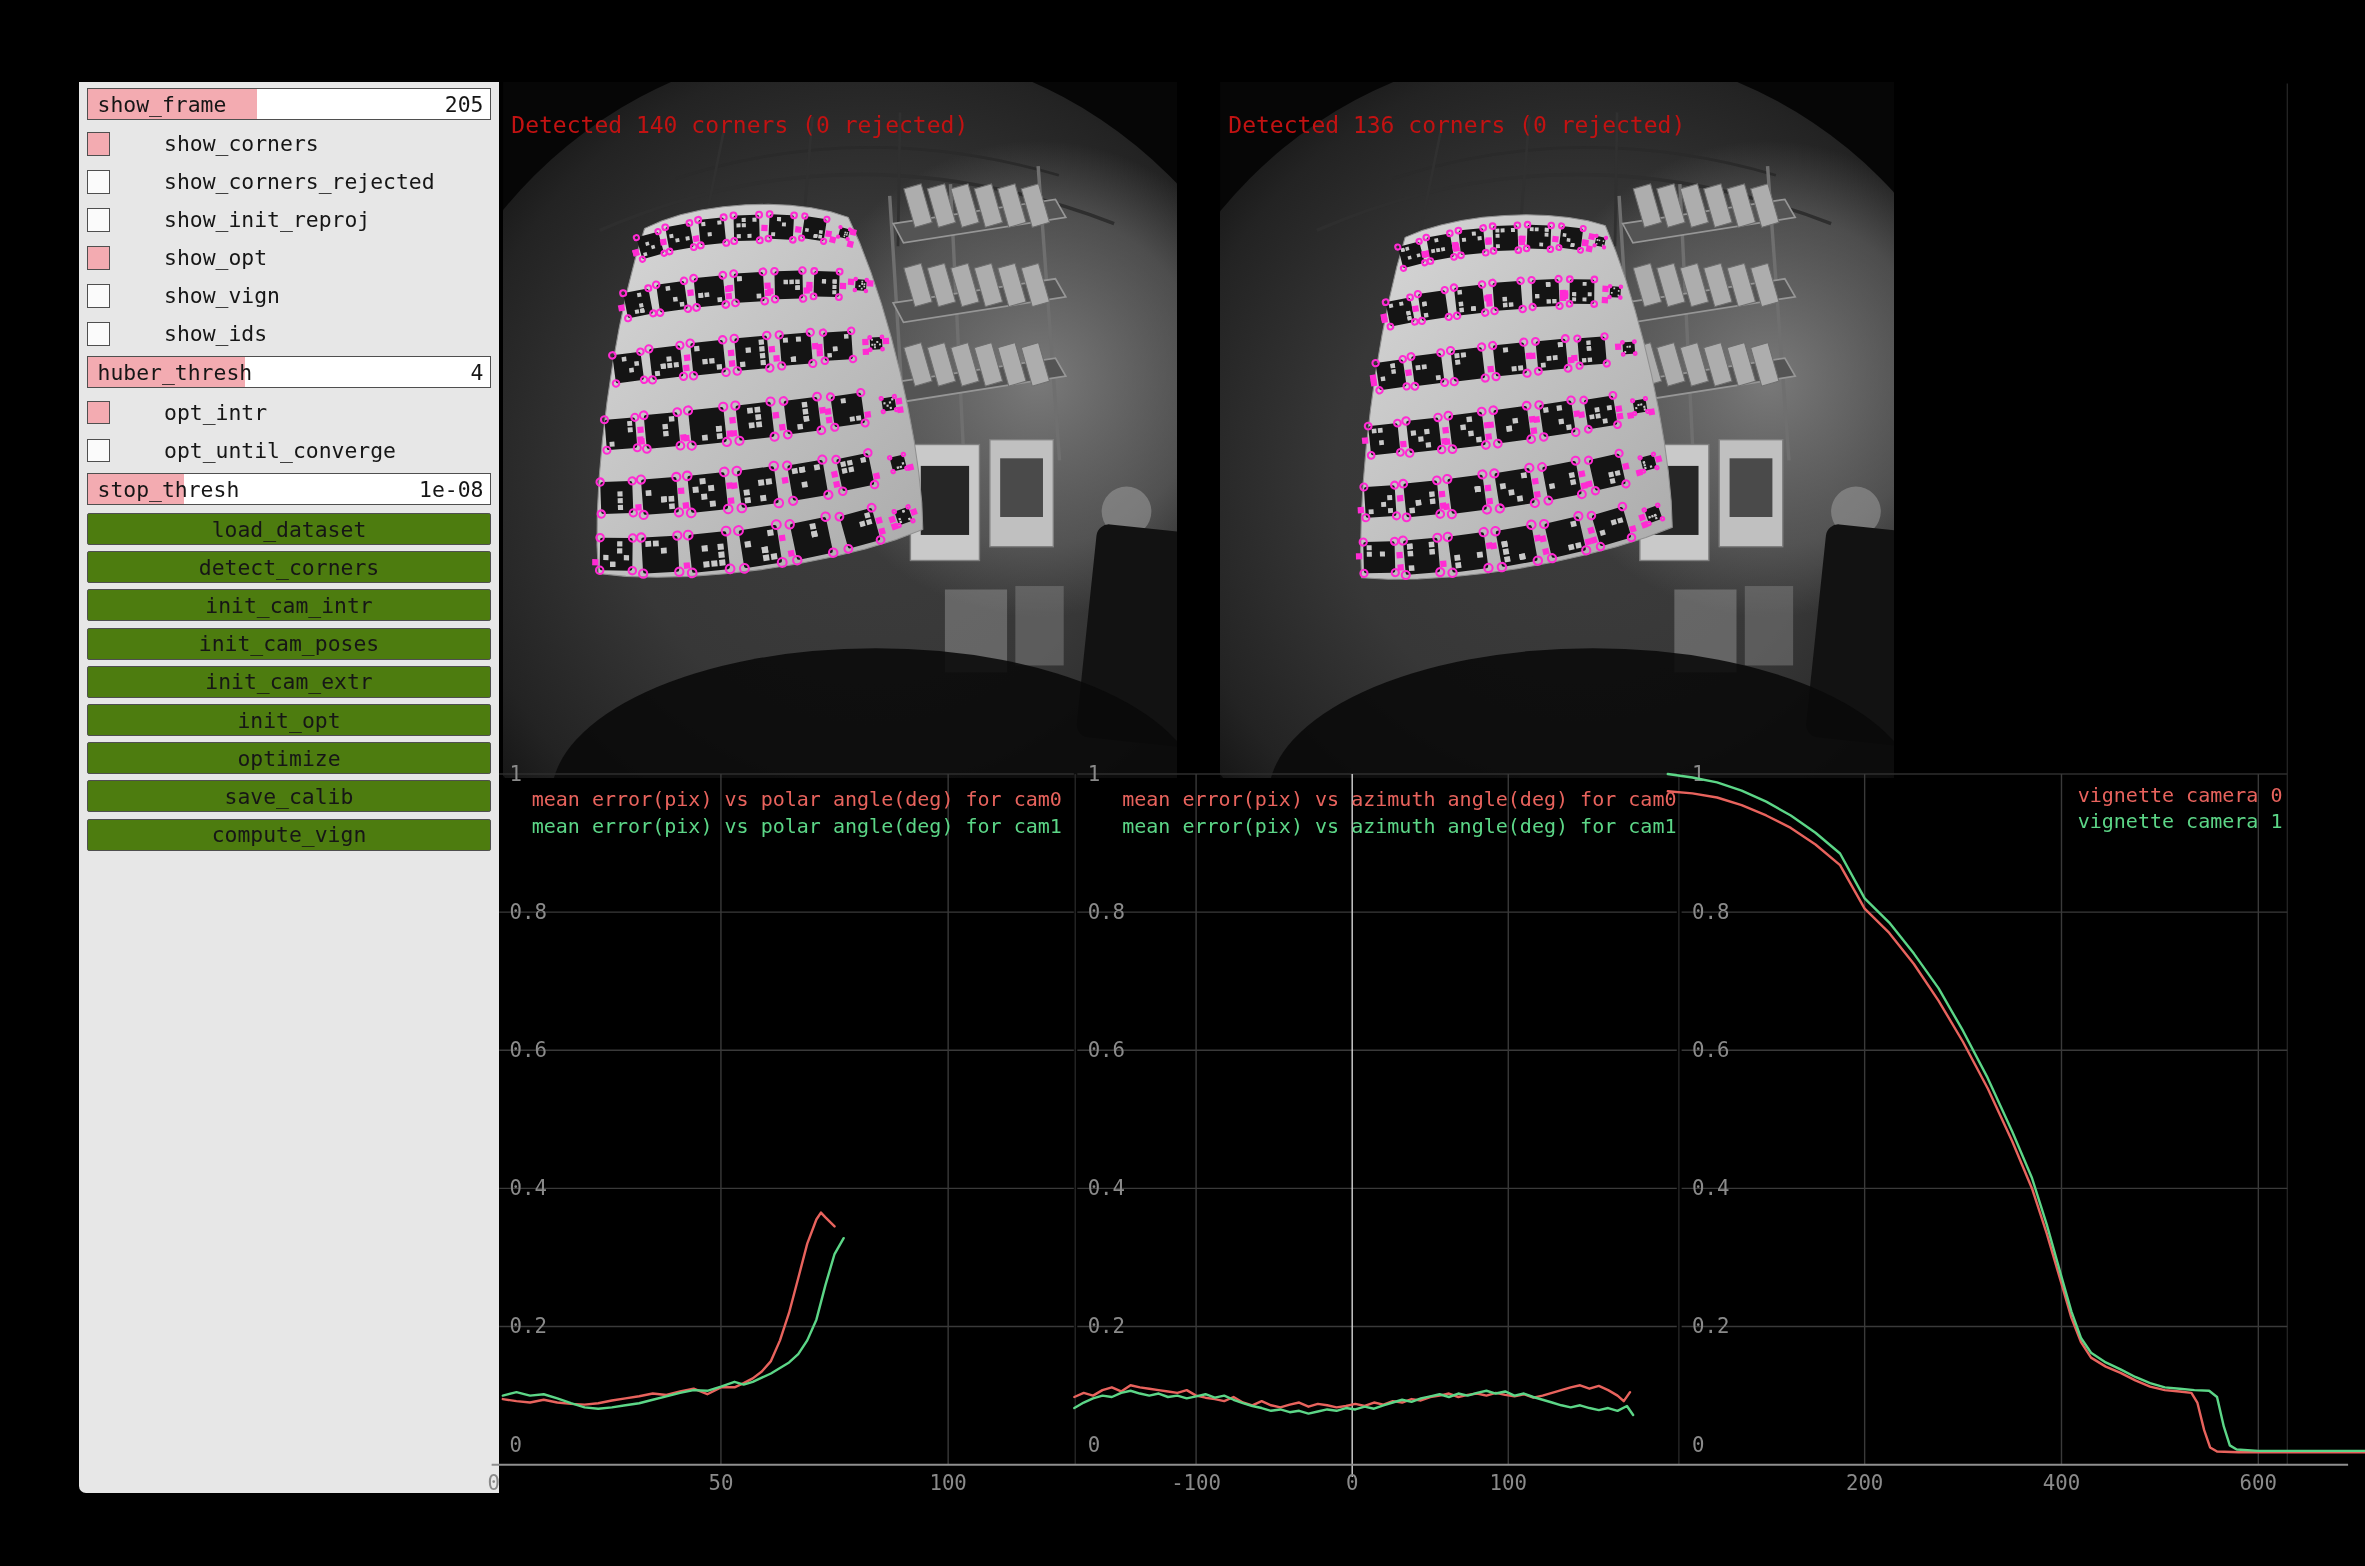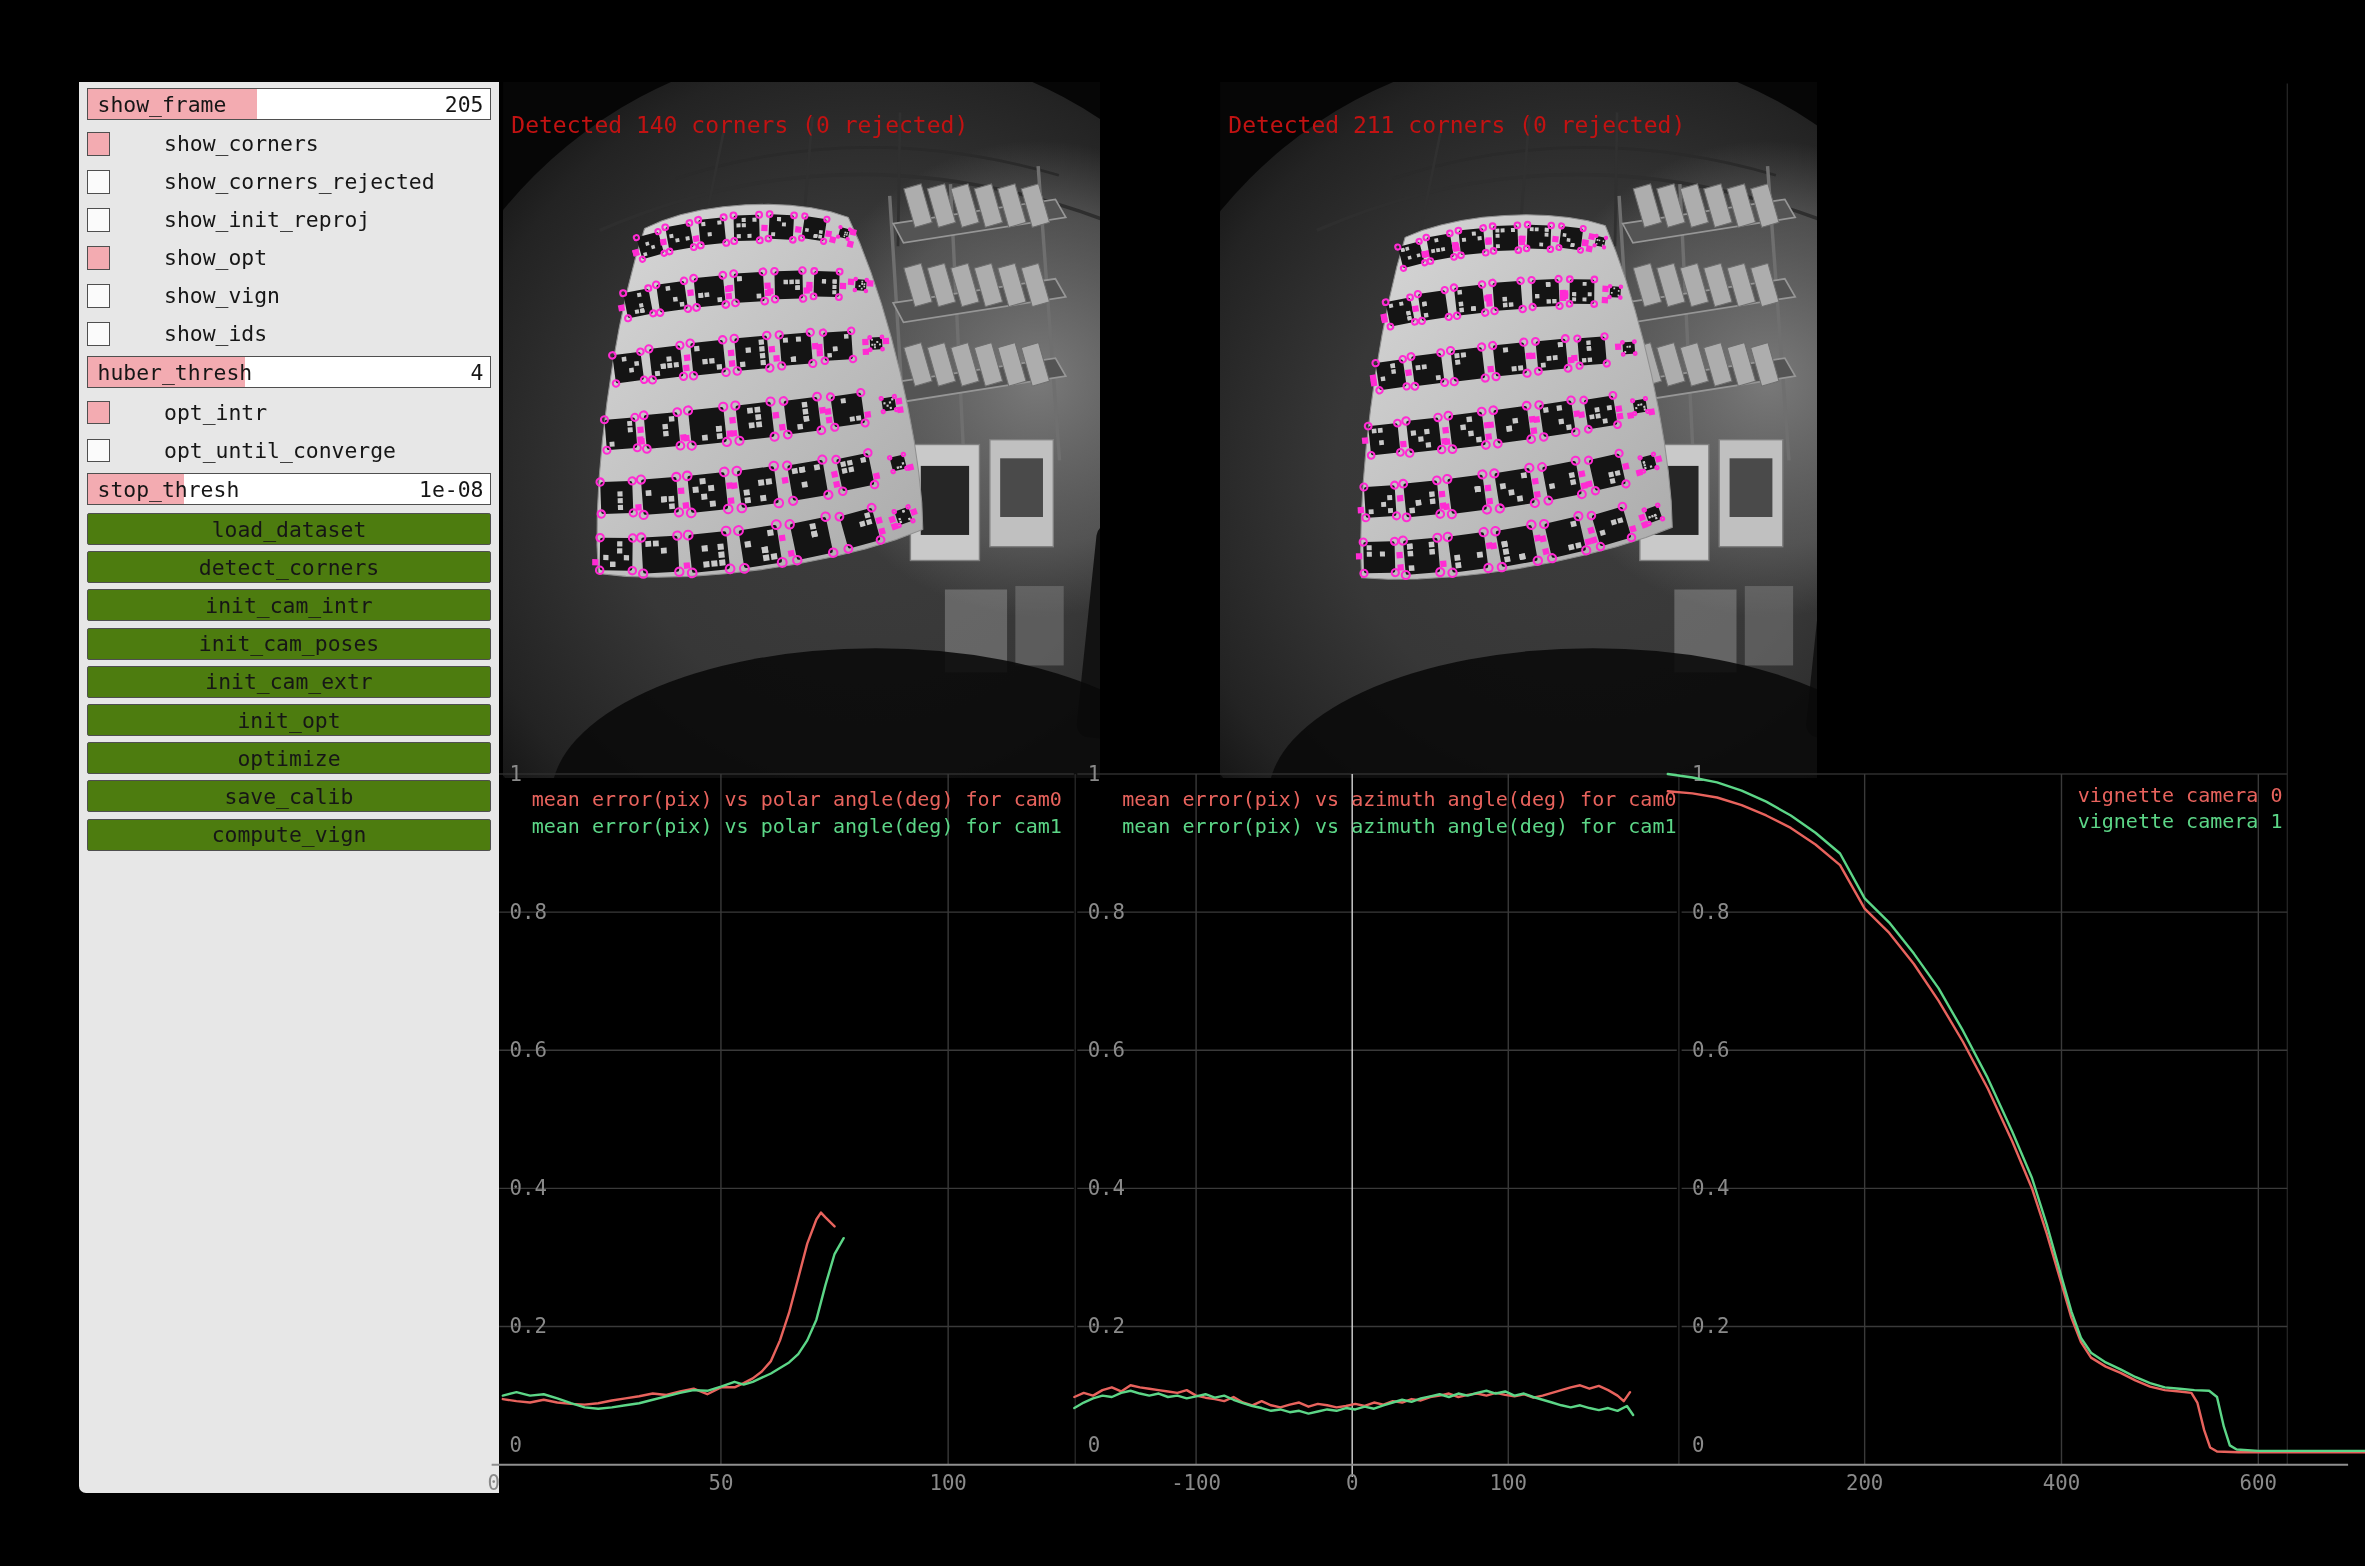--- a/index.html
+++ b/index.html
@@ -22,21 +22,21 @@
     font-size:21.4px;color:#161616;white-space:nowrap;}
   .slider .svalue{position:absolute;right:7px;top:50%;transform:translateY(-50%);
     font-size:21.4px;color:#161616;}
   .cbrow{display:flex;align-items:center;height:31px;margin-bottom:7px;gap:47px;}
   .cbox{width:23.5px;height:23.5px;border:1.4px solid #4f4f4f;background:#fbfbfb;margin-right:7px;
     box-sizing:border-box;flex:0 0 auto;}
   .cblabel{font-size:21.4px;color:#161616;white-space:nowrap;}
   .btn{height:32px;margin-bottom:6.2px;background:#4d7c0f;border:1.4px solid #4f4f4f;border-radius:2.1px;
     display:flex;align-items:center;justify-content:center;font-size:21.4px;color:#161616;
     box-sizing:border-box;cursor:default;}
-  .campane{position:absolute;top:0;height:696px;width:597px;background:#060606;overflow:hidden;}
+  .campane{position:absolute;top:0;height:696px;width:674px;background:#060606;overflow:hidden;}
   #cam0{left:424px;} #cam1{left:1141px;}
   .campane svg{position:absolute;left:0;top:0;}
   .status{position:absolute;left:8.3px;top:30px;font-size:23px;color:#c21212;white-space:nowrap;}
   #plots{position:absolute;left:0;top:0;width:2286px;height:1411px;pointer-events:none;}
 </style>
 </head>
 <body>
 
 <div id="window">
   <div id="content">
@@ -1340,21 +1340,21 @@
                 <circle cx="-10.365881178520965" cy="-10.365881178520965" r="2.4" fill="none" stroke="#ff2bd3" stroke-width="3"></circle>
                 <rect x="-21.365881178520965" y="5.634118821479035" width="9" height="9" fill="#ff2bd3"></rect>
                 <circle cx="10.365881178520965" cy="-10.365881178520965" r="2.4" fill="none" stroke="#ff2bd3" stroke-width="3"></circle>
                 <circle cx="10.365881178520965" cy="10.365881178520965" r="2.4" fill="none" stroke="#ff2bd3" stroke-width="3"></circle>
                 <circle cx="-10.365881178520965" cy="10.365881178520965" r="2.4" fill="none" stroke="#ff2bd3" stroke-width="3"></circle>
                 <rect x="-21.365881178520965" y="-5.634118821479035" width="9" height="9" fill="#ff2bd3"></rect>
               </g>
             </g>
           </g>
         </svg>
-      <div class="status">Detected 211 corners (0 rejected)</div>
+      <div class="status">Detected 136 corners (0 rejected)</div>
     </div>
     <svg id="plots" viewBox="115 118 3309 2043">
         <line x1="1557" y1="1120" x2="1557" y2="2120" stroke="#262626" stroke-width="2"></line>
         <line x1="2431" y1="1120" x2="2431" y2="2120" stroke="#262626" stroke-width="2"></line>
         <line x1="3312" y1="120" x2="3312" y2="2120" stroke="#232323" stroke-width="2"></line>
         <g>
           <line x1="723" y1="1920" x2="1555" y2="1920" stroke="#3a3a3a" stroke-width="2"></line>
           <line x1="723" y1="1720" x2="1555" y2="1720" stroke="#3a3a3a" stroke-width="2"></line>
           <line x1="723" y1="1520" x2="1555" y2="1520" stroke="#3a3a3a" stroke-width="2"></line>
           <line x1="723" y1="1320" x2="1555" y2="1320" stroke="#3a3a3a" stroke-width="2"></line>

